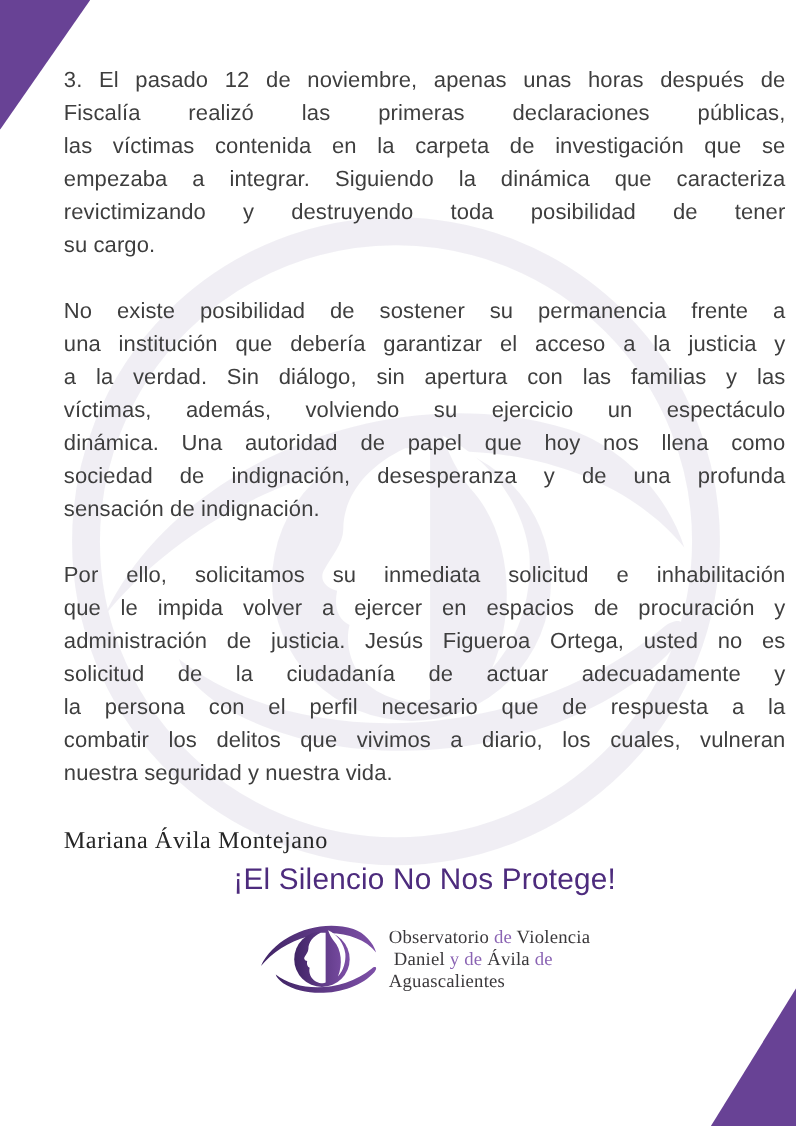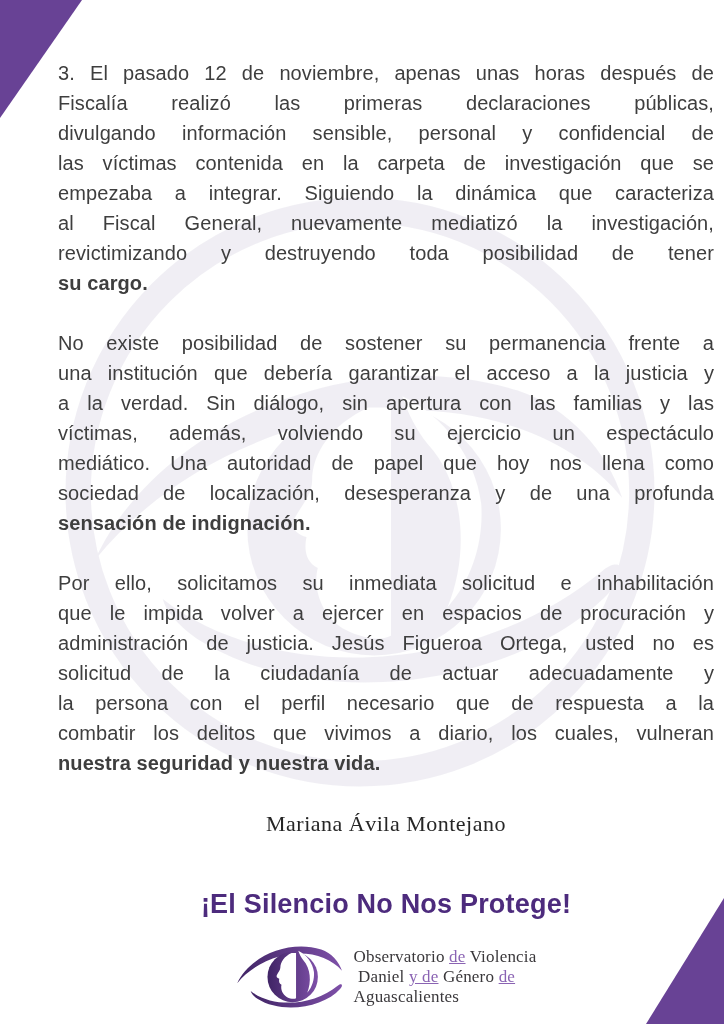--- a/index.html
+++ b/index.html
@@ -30,50 +30,49 @@
   .content{
     position:absolute;left:58px;top:58px;width:656px;
     color:var(--body-ink);
   }
   .para{margin-bottom:30px;}
   .line{
     font-size:20px;line-height:30px;
     text-align:justify;text-align-last:justify;
     letter-spacing:0.1px;
   }
-  .line.last{text-align-last:left;font-weight:bold;}
+  .line.last{text-align-last:left;}
   .signature{
     margin-top:14px;
-    text-align:center;
+    text-align:left;
     font-family:"Liberation Serif", serif;
     font-size:22px;line-height:32px;
     color:#262626;
     letter-spacing:0.5px;
   }
   .slogan{
     text-align:center;
     font-size:27px;line-height:38px;
-    font-weight:700;
+    font-weight:400;
     color:var(--slogan);
     letter-spacing:0.2px;
-    margin-top:45px;
   }
   .footer-logo{
     margin-top:12px;
     display:flex;align-items:center;justify-content:center;gap:6px;
   }
   .eye-small{width:112px;height:84px;flex:0 0 auto;}
   .org-name{
     font-family:"Liberation Serif", serif;
     font-size:17px;line-height:20px;
     letter-spacing:0.2px;
   }
   .org-line{white-space:pre-wrap;}
   .org-dark{color:var(--org-dark);text-align:right;}
-  .org-purple{color:var(--org-purple);text-decoration:underline;}
+  .org-purple{color:var(--org-purple);}
 </style>
 </head>
 <body>
 
 <svg width="0" height="0" style="position:absolute" aria-hidden="true">
   <defs>
     <linearGradient id="eyeGrad" x1="0" y1="0" x2="1" y2="0">
       <stop offset="0" stop-color="#402465"></stop>
       <stop offset="1" stop-color="#7e50a8"></stop>
     </linearGradient>
@@ -98,34 +97,32 @@
       <use href="#eye-emblem" fill="#5b4a86"></use>
     </g>
   </svg>
 
   <div class="content">
 
     <div>
         <div class="para">
           <div class="line">3. El pasado 12 de noviembre, apenas unas horas después de</div>
           <div class="line">Fiscalía realizó las primeras declaraciones públicas,</div>
-          <div class="line">divulgando información sensible, personal y confidencial de</div>
           <div class="line">las víctimas contenida en la carpeta de investigación que se</div>
           <div class="line">empezaba a integrar. Siguiendo la dinámica que caracteriza</div>
-          <div class="line">al Fiscal General, nuevamente mediatizó la investigación,</div>
           <div class="line">revictimizando y destruyendo toda posibilidad de tener</div>
           <div class="line last">su cargo.</div>
         </div>
         <div class="para">
           <div class="line">No existe posibilidad de sostener su permanencia frente a</div>
           <div class="line">una institución que debería garantizar el acceso a la justicia y</div>
           <div class="line">a la verdad. Sin diálogo, sin apertura con las familias y las</div>
           <div class="line">víctimas, además, volviendo su ejercicio un espectáculo</div>
-          <div class="line">mediático. Una autoridad de papel que hoy nos llena como</div>
-          <div class="line">sociedad de localización, desesperanza y de una profunda</div>
+          <div class="line">dinámica. Una autoridad de papel que hoy nos llena como</div>
+          <div class="line">sociedad de indignación, desesperanza y de una profunda</div>
           <div class="line last">sensación de indignación.</div>
         </div>
         <div class="para">
           <div class="line">Por ello, solicitamos su inmediata solicitud e inhabilitación</div>
           <div class="line">que le impida volver a ejercer en espacios de procuración y</div>
           <div class="line">administración de justicia. Jesús Figueroa Ortega, usted no es</div>
           <div class="line">solicitud de la ciudadanía de actuar adecuadamente y</div>
           <div class="line">la persona con el perfil necesario que de respuesta a la</div>
           <div class="line">combatir los delitos que vivimos a diario, los cuales, vulneran</div>
           <div class="line last">nuestra seguridad y nuestra vida.</div>
@@ -135,19 +132,19 @@
     <div class="signature">Mariana Ávila Montejano</div>
 
     <div class="slogan">¡El Silencio No Nos Protege!</div>
 
     <div class="footer-logo">
       <svg class="eye-small" viewBox="0 0 200 150">
         <use href="#eye-emblem" fill="url(#eyeGrad)"></use>
       </svg>
       <div class="org-name">
           <div class="org-line"><span class="org-dark">Observatorio </span><span class="org-purple">de</span><span class="org-dark"> Violencia</span></div>
-          <div class="org-line"><span class="org-dark"> Daniel </span><span class="org-purple">y de</span><span class="org-dark"> Género </span><span class="org-purple">de</span></div>
+          <div class="org-line"><span class="org-dark"> Daniel </span><span class="org-purple">y de</span><span class="org-dark"> Ávila </span><span class="org-purple">de</span></div>
           <div class="org-line"><span class="org-dark">Aguascalientes</span></div>
         </div>
     </div>
 
   </div>
 </div>
 
 </body></html>

